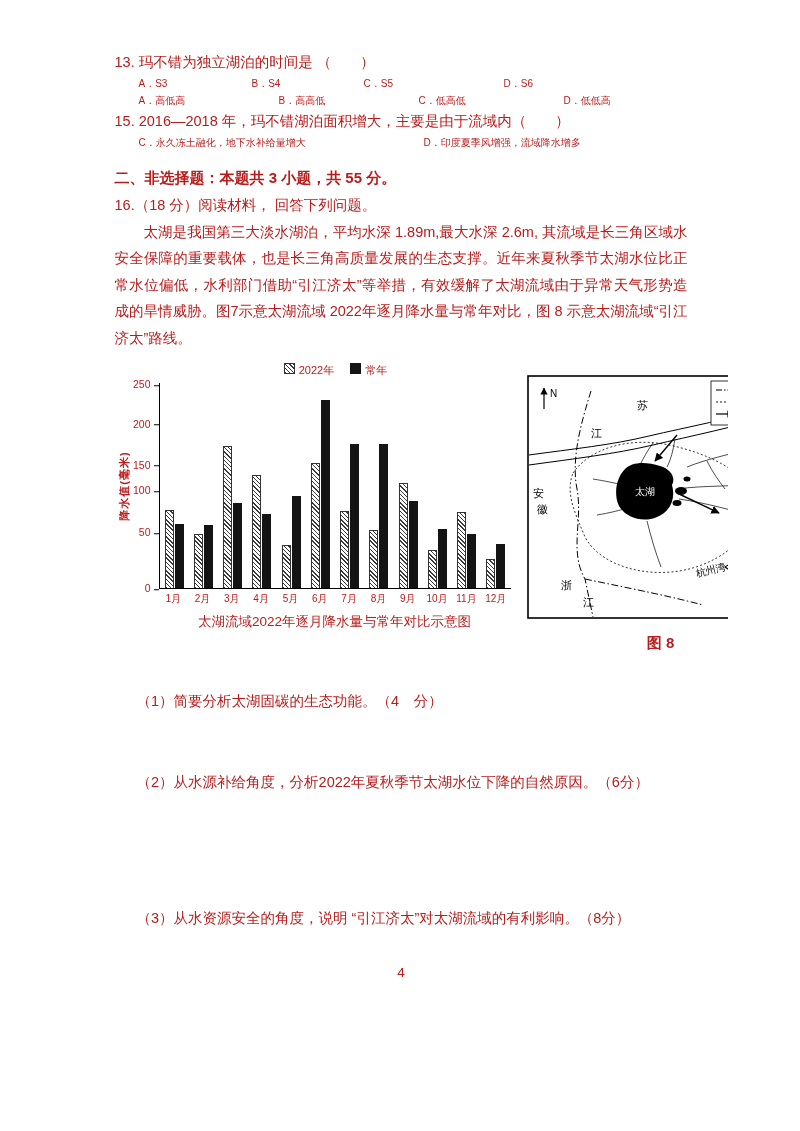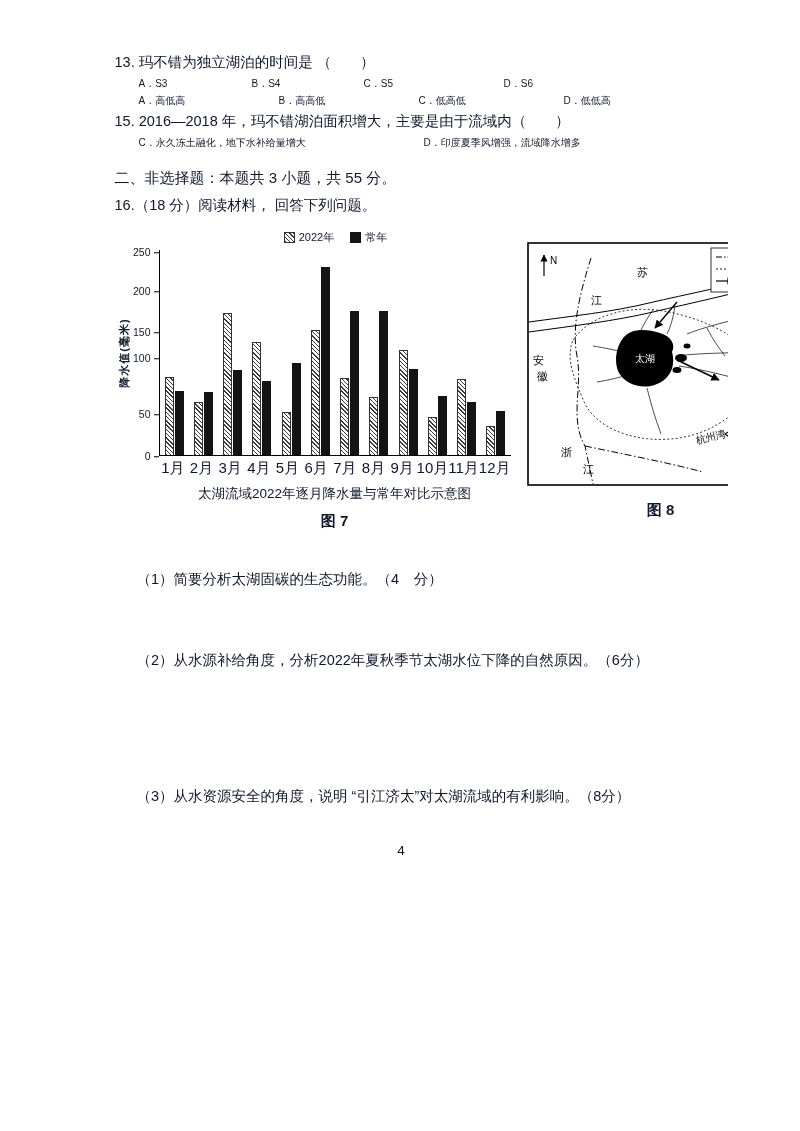--- a/index.html
+++ b/index.html
@@ -1,54 +1,54 @@
 <!DOCTYPE html>
 <html><head>
 <meta charset="utf-8">
 <style>
   * { margin:0; padding:0; box-sizing:border-box; }
   html,body { background:#ffffff; }
   .page {
     width:655px; height:1131px; margin:0 auto; background:#fff;
-    font-family:"Liberation Sans","DejaVu Sans",sans-serif; color:#0f172a;
+    font-family:"Liberation Sans","DejaVu Sans",sans-serif; color:#b91c1c;
     padding:50px 40px 0 42px; position:relative; overflow:hidden;
   }
   .q-stem { font-size:14.5px; line-height:1.72; }
   .opt-row { display:flex; padding-left:24px; font-size:10px; line-height:1.72; }
   .w113{width:113px} .w112{width:112px} .w140{width:140px} .w145{width:145px} .w285{width:285px}
-  .section-header { font-weight:normal; font-size:15px; margin-top:15px; line-height:1.6; }
+  .section-header { font-weight:bold; font-size:15px; margin-top:15px; line-height:1.6; }
   .q16-intro { font-size:14.5px; margin-top:3px; line-height:1.7; }
   .material { font-size:14.5px; line-height:1.82; text-align:justify; text-indent:2em; margin-top:1px; }
 
   
   .figures { display:flex; margin-top:12px; align-items:flex-start; }
   .chart-block { width:432px; }
   .chart-legend { display:flex; gap:16px; justify-content:center; margin-left:46px; font-size:11px; align-items:center; }
-  .legend-item { display:inline-flex; align-items:center; }
+  .legend-item { display:inline-flex; }
   .legend-swatch { display:inline-block; width:11px; height:11px; margin-right:4px; }
   .chart-body { display:flex; margin-top:5px; }
   .y-axis-label { width:18px; height:206px; position:relative; }
   .y-axis-label > span {
     position:absolute; left:50%; top:50%;
     transform:translate(-50%,-50%) rotate(-90deg);
     white-space:nowrap; font-size:11px; font-weight:bold; letter-spacing:1px;
   }
   .y-ticks { position:relative; width:26px; height:206px; }
   .y-tick { position:absolute; right:0; transform:translateY(50%); font-size:10.5px; padding-right:8px; line-height:1; }
   .y-tick::after { content:""; position:absolute; right:0; top:50%; width:5px; height:1px; background:#000; }
   .plot-wrap { }
   .plot { display:flex; align-items:flex-end; width:352px; height:206px; border-left:1.6px solid #000; border-bottom:1.6px solid #000; }
   .bar-group { flex:1; display:flex; justify-content:center; align-items:flex-end; gap:1px; }
   .bar { width:9px; }
   .bar-hatched { background-image:repeating-linear-gradient(45deg,#3a3a3a 0,#3a3a3a 1px,#ffffff 1px,#ffffff 3px); border:1px solid #333; border-bottom:none; }
   .bar-solid { background:#141414; }
   .legend-swatch.bar-hatched { border:1px solid #333; }
   .legend-swatch.bar-solid { border:1px solid #141414; }
   .x-labels { display:flex; width:352px; }
-  .x-label { flex:1; text-align:center; font-size:15px; padding-top:3px; white-space:nowrap; }
+  .x-label { flex:1; text-align:center; font-size:10px; padding-top:3px; white-space:nowrap; }
   .chart-title { text-align:center; font-weight:normal; font-size:13.5px; margin-top:7px; margin-left:44px; width:352px; }
   .figure-label { text-align:center; font-weight:bold; font-size:15px; margin-top:9px; margin-left:44px; width:352px; }
   .map-block { width:272px; margin-left:16px; margin-top:12px; }
   .map-figure-label { text-align:center; font-weight:bold; font-size:15px; margin-top:11px; }
 
   
   .subq { font-size:14.5px; margin-left:22px; line-height:1.7; }
   .subq-1 { margin-top:36px; }
   .subq-2 { margin-top:56px; }
   .subq-3 { margin-top:112px; }
@@ -75,41 +75,42 @@
   </div>
 
   <div class="q-stem">15. 2016—2018 年，玛不错湖泊面积增大，主要是由于流域内（　　）</div>
   <div class="opt-row">
     <span class="w285">C．永久冻土融化，地下水补给量增大</span>
     <span>D．印度夏季风增强，流域降水增多</span>
   </div>
 
   <div class="section-header">二、非选择题：本题共 3 小题，共 55 分。</div>
   <div class="q16-intro">16.（18 分）阅读材料，  回答下列问题。</div>
+  <div class="material">太湖是我国第三大淡水湖泊，平均水深 1.89m,最大水深 2.6m, 其流域是长三角区域水安全保障的重要载体，也是长三角高质量发展的生态支撑。近年来夏秋季节太湖水位比正常水位偏低，水利部门借助“引江济太”等举措，有效缓解了太湖流域由于异常天气形势造成的旱情威胁。图7示意太湖流域 2022年逐月降水量与常年对比，图 8 示意太湖流域“引江济太”路线。</div>
 
   <div class="figures">
 
     <div class="chart-block">
       <div class="chart-legend" id="chart-legend">
           <span class="legend-item">
             <span class="legend-swatch bar-hatched"></span>
             <span>2022年</span>
           </span>
           <span class="legend-item">
             <span class="legend-swatch bar-solid"></span>
             <span>常年</span>
           </span>
         </div>
       <div class="chart-body">
         <div class="y-axis-label">
           <span>降水值(毫米)</span>
         </div>
         <div class="y-ticks" id="y-ticks">
             <div class="y-tick" style="bottom: 0px;">0</div>
-            <div class="y-tick" style="bottom: 42px;">50</div>
+            <div class="y-tick" style="bottom: 56px;">50</div>
             <div class="y-tick" style="bottom: 98px;">100</div>
             <div class="y-tick" style="bottom: 123.6px;">150</div>
             <div class="y-tick" style="bottom: 164.8px;">200</div>
             <div class="y-tick" style="bottom: 204px;">250</div>
           </div>
         <div class="plot-wrap">
           <div class="plot" id="chart-plot">
               <div class="bar-group">
                 <div class="bar bar-hatched" style="height: 78.28px;"></div>
                 <div class="bar bar-solid" style="height: 64.272px;"></div>
@@ -169,21 +170,20 @@
               <div class="x-label">7月</div>
               <div class="x-label">8月</div>
               <div class="x-label">9月</div>
               <div class="x-label">10月</div>
               <div class="x-label">11月</div>
               <div class="x-label">12月</div>
             </div>
         </div>
       </div>
       <div class="chart-title">太湖流域2022年逐月降水量与常年对比示意图</div>
-      <div class="figure-label">图 7</div>
     </div>
 
     <div class="map-block">
       <svg viewBox="0 0 268 244" width="268" height="244">
         <defs>
           <marker id="arrowhead" markerWidth="7" markerHeight="6" refX="5.5" refY="3" orient="auto">
             <path d="M0,0 L6,3 L0,6 Z" fill="#000"></path>
           </marker>
         </defs>
         <rect x="1" y="1" width="266" height="242" fill="#fff" stroke="#000" stroke-width="1.6"></rect>

